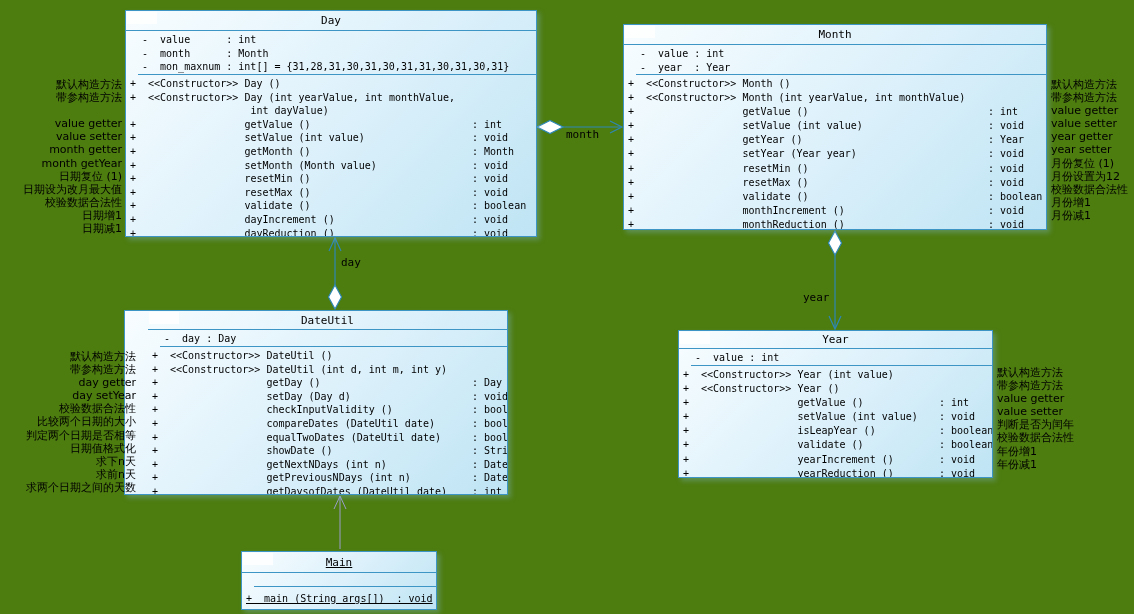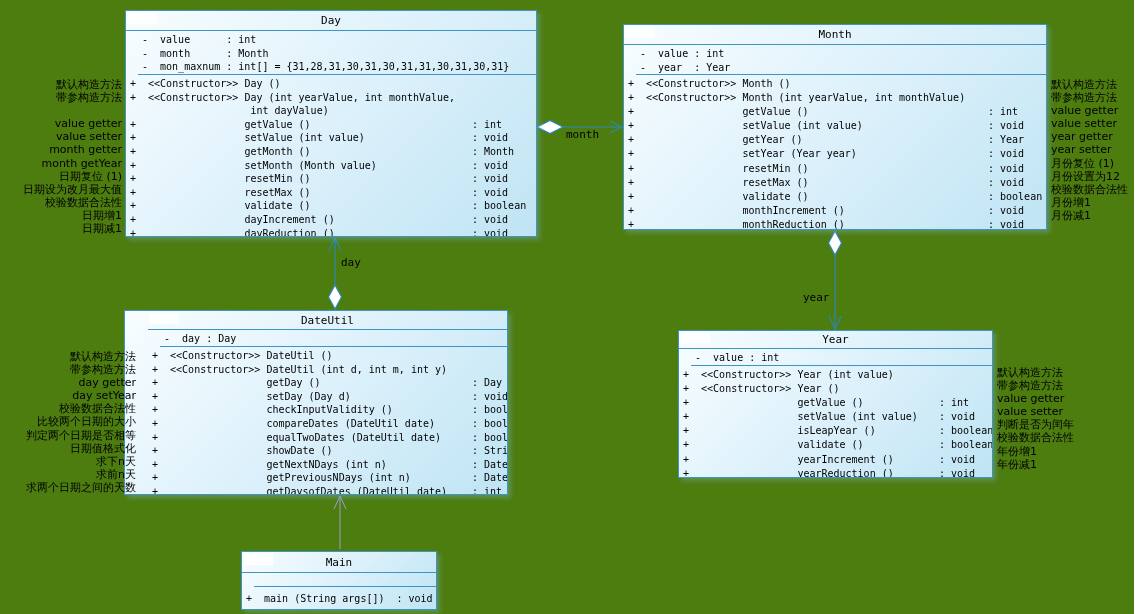--- a/index.html
+++ b/index.html
@@ -175,21 +175,21 @@
         <div class="row"><span class="sig">+  &lt;&lt;Constructor&gt;&gt; Year ()</span></div>
         <div class="row"><span class="sig">+                  getValue ()</span><span class="ret">: int</span></div>
         <div class="row"><span class="sig">+                  setValue (int value)</span><span class="ret">: void</span></div>
         <div class="row"><span class="sig">+                  isLeapYear ()</span><span class="ret">: boolean</span></div>
         <div class="row"><span class="sig">+                  validate ()</span><span class="ret">: boolean</span></div>
         <div class="row"><span class="sig">+                  yearIncrement ()</span><span class="ret">: void</span></div>
         <div class="row"><span class="sig">+                  yearReduction ()</span><span class="ret">: void</span></div>
       </div>
   </div>
 
-  <div class="uml-box" style="left:241px;top:551px;width:196px;height:59px;">
+  <div class="uml-box" style="left:241px;top:551px;width:196px;height:59px;text-decoration:underline;">
     <div class="uml-title" style="height:20px;">
       <span class="title-sheen"></span>
       <span>Main</span>
     </div>
     <div class="uml-attrs" style="height:14px;">
         <div class="row"><span class="sig"></span></div>
       </div>
     <div class="uml-methods" style="padding-top:5px;">
         <div class="row"><span class="sig">+  main (String args[])  : void</span></div>
       </div>

